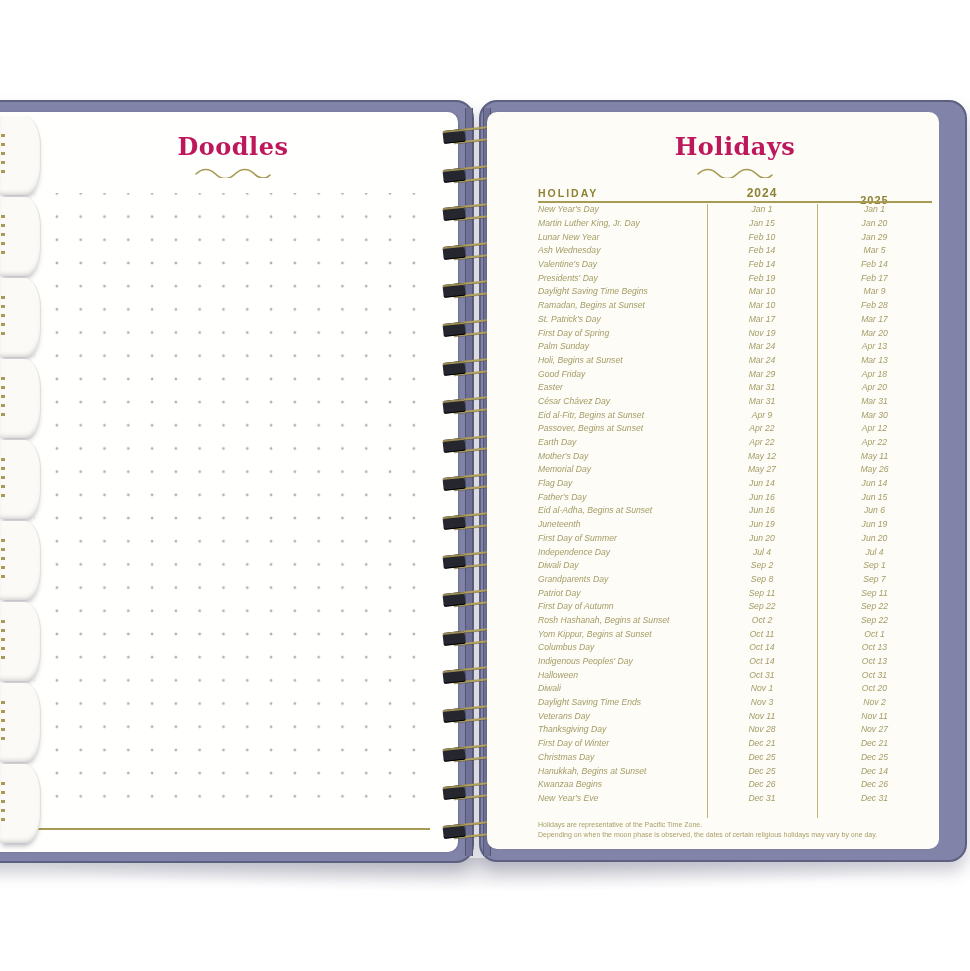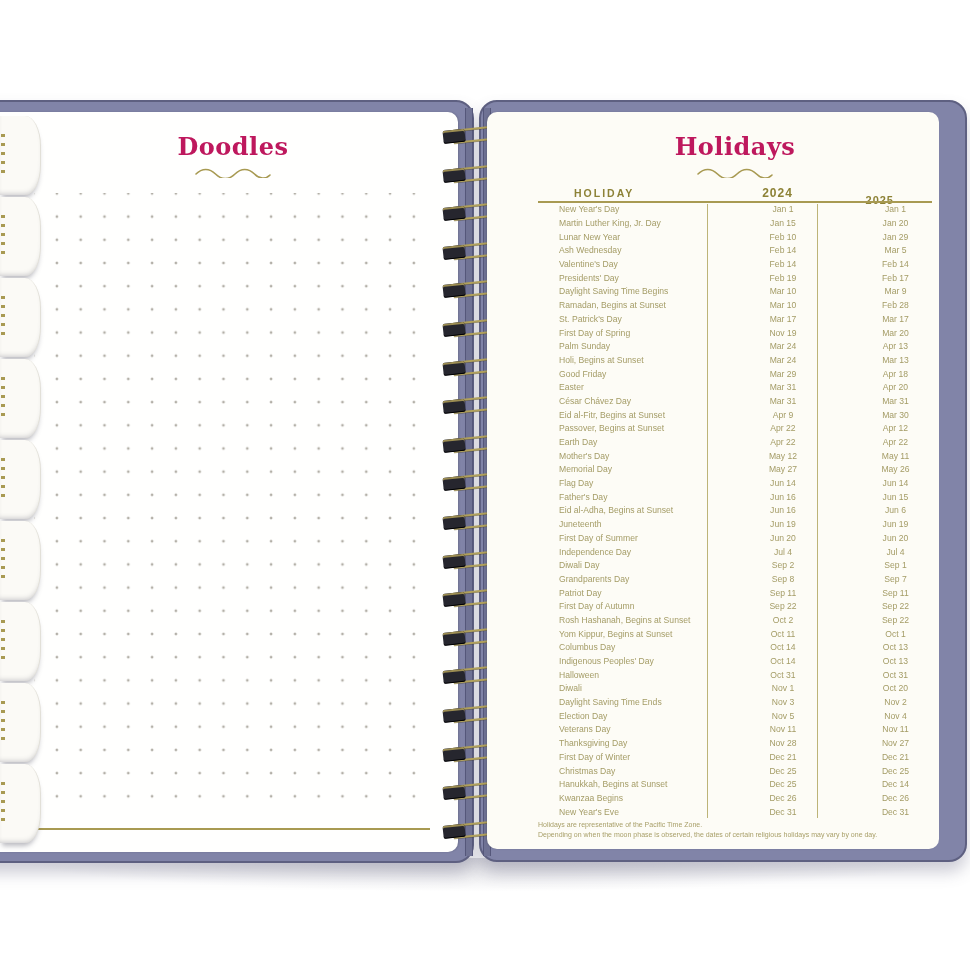--- a/index.html
+++ b/index.html
@@ -60,27 +60,27 @@
   .tab{position:absolute;left:0;width:40px;background:#FBFAF6;
     border-radius:0 16px 16px 0 / 0 30px 30px 0;
     border-right:1px solid #e2e0d8;
     box-shadow:0 5px 5px -2px rgba(60,60,80,.35), inset 0 -4px 5px -3px rgba(60,60,80,.25);}
   .tab .tab-marks{position:absolute;left:1px;top:18px;width:4px;height:44px;
     background:repeating-linear-gradient(to bottom,#A89A52 0 3px, transparent 3px 9px);}
 
   
   .tbl-header{position:absolute;left:538px;top:186px;width:394px;height:14px;
     display:flex;align-items:center;color:#8D8236;font-weight:700;}
-  .tbl-header .h-name{width:169px;font-size:10.5px;letter-spacing:2px;margin-left:36px;}
+  .tbl-header .h-name{width:169px;font-size:10.5px;letter-spacing:2px;}
   .tbl-header .h-y1{width:110px;text-align:center;font-size:12px;letter-spacing:1px;}
   .tbl-header .h-y2{width:115px;text-align:center;font-size:11px;letter-spacing:1px;margin-top:14px;}
   .tbl-rule{position:absolute;left:538px;top:201px;width:394px;height:1.6px;background:#A89A52;}
   .col-divider{position:absolute;top:204px;height:614px;width:1px;background:#BDB478;}
   .cd-1{left:707px;} .cd-2{left:817px;}
-  .tbl-rows{position:absolute;left:559px;top:202.5px;width:394px;}
+  .tbl-rows{position:absolute;left:538px;top:202.5px;width:394px;font-style:italic;}
   .t-row{display:flex;align-items:center;height:13.69px;color:#A49C66;font-size:8.6px;}
   .t-row .c-name{width:169px;white-space:nowrap;overflow:hidden;}
   .t-row .c-y1{width:110px;text-align:center;}
   .t-row .c-y2{width:115px;text-align:center;}
 
   .footnote{position:absolute;left:538px;top:820px;width:394px;
     font-size:7px;line-height:10px;color:#A89F68;}
 
   
   .floor-shadow{position:absolute;left:10px;top:858px;width:946px;height:34px;
@@ -489,25 +489,20 @@
         <div class="c-y1">Nov 1</div>
         <div class="c-y2">Oct 20</div>
       </div>
 
       <div class="t-row">
         <div class="c-name">Daylight Saving Time Ends</div>
         <div class="c-y1">Nov 3</div>
         <div class="c-y2">Nov 2</div>
       </div>
 
-      <div class="t-row">
-        <div class="c-name">Election Day</div>
-        <div class="c-y1">Nov 5</div>
-        <div class="c-y2">Nov 4</div>
-      </div>
 
       <div class="t-row">
         <div class="c-name">Veterans Day</div>
         <div class="c-y1">Nov 11</div>
         <div class="c-y2">Nov 11</div>
       </div>
 
       <div class="t-row">
         <div class="c-name">Thanksgiving Day</div>
         <div class="c-y1">Nov 28</div>

